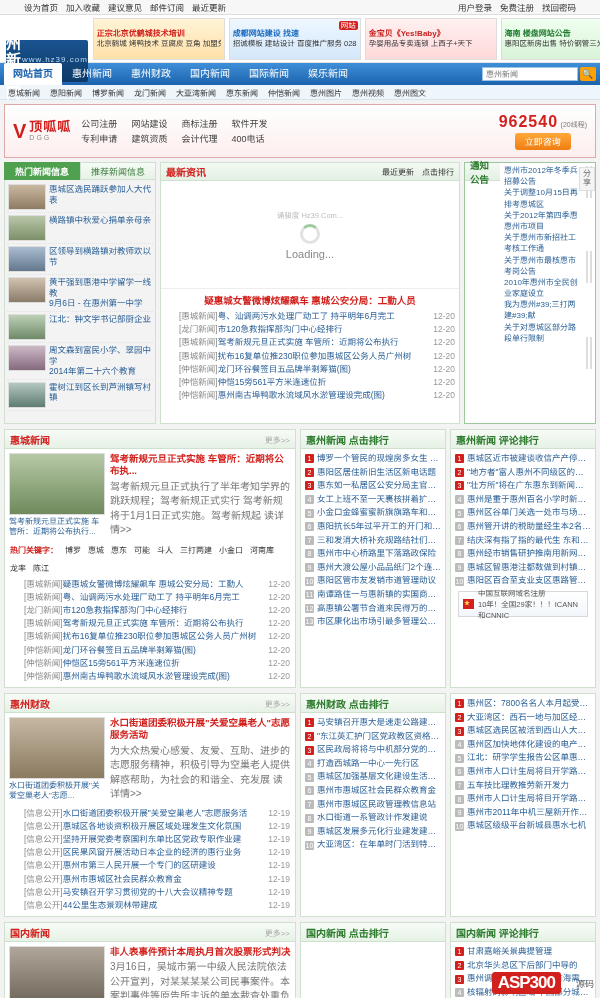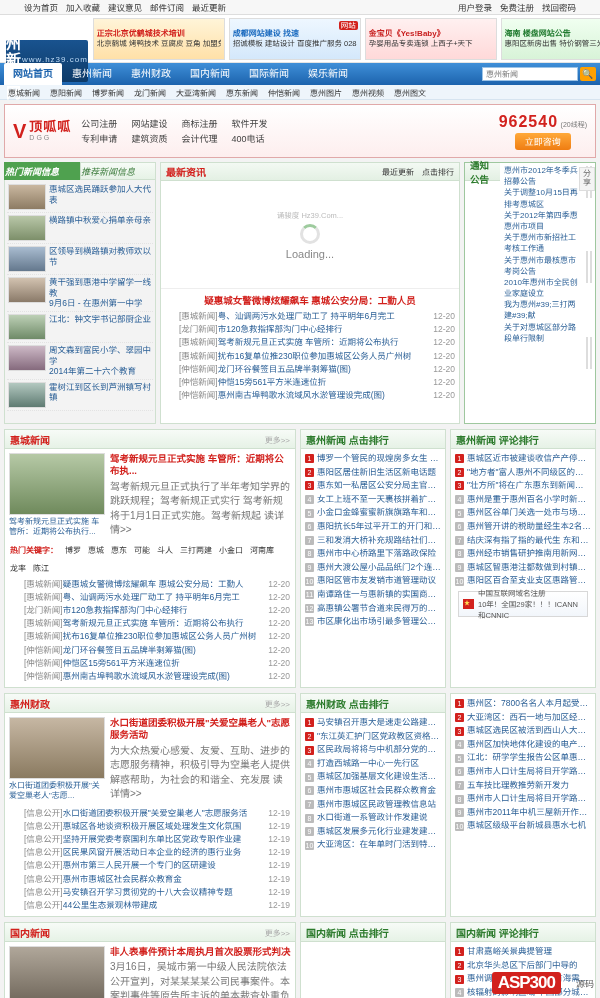--- a/index.html
+++ b/index.html
@@ -99,22 +99,22 @@
     border:1px solid #ddd; font-size:8px; text-align:center; padding:2px 1px; color:#666;
     line-height:1.1;
     font-family:Liberation Serif, serif;
   }
 
   
   .zone1 { display:flex; gap:4px; margin:0 4px; height:262px; }
   .z1-left { width:152px; display:flex; flex-direction:column; }
   .tabrow { display:flex; height:18px; }
   .tabrow .tab {
-    flex:1; font-size:9px; text-align:left; line-height:18px; border:1px solid #cfe0cf;
-    background:linear-gradient(#f6fbf6,#e6f2e6); color:#3a7a3a;font-style:italic;
+    flex:1; font-size:9px; text-align:center; line-height:18px; border:1px solid #cfe0cf;
+    background:linear-gradient(#f6fbf6,#e6f2e6); color:#3a7a3a;
   }
   .tabrow .tab.active { background:#4fa14f; color:#fff; border-color:#4fa14f; font-weight:bold;}
   .newslist { border:1px solid #cfe0cf; border-top:none; flex:1; padding:2px; overflow:hidden; }
   .nitem { display:flex; gap:3px; padding:2px 1px; border-bottom:1px dotted #e3e3e3; }
   .nthumb { width:38px; height:26px; flex:none; border:1px solid #ddd; }
   .ntxt { font-size:8.5px; line-height:1.25; color:#2a5f96; overflow:hidden; }
 
   .z1-mid { flex:1; border:1px solid #cfe0cf; background:#fff; display:flex; flex-direction:column;}
   .z1-mid-hd { height:18px; background:linear-gradient(#f3f9f3,#e3f0e3); border-bottom:1px solid #cfe0cf;
                display:flex; align-items:center; padding:0 5px; gap:8px;}

